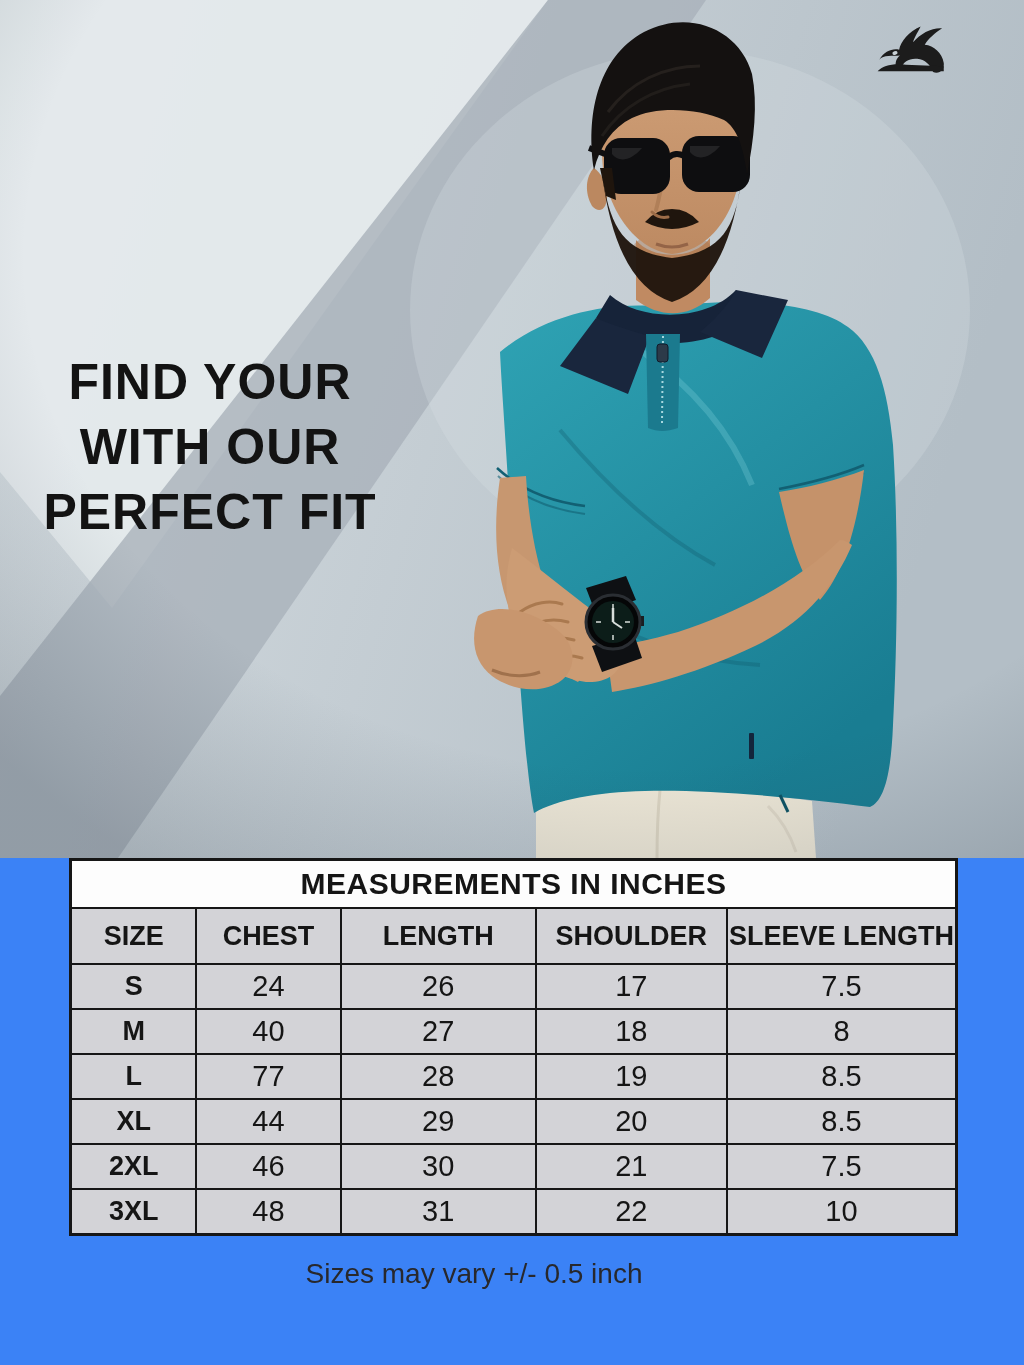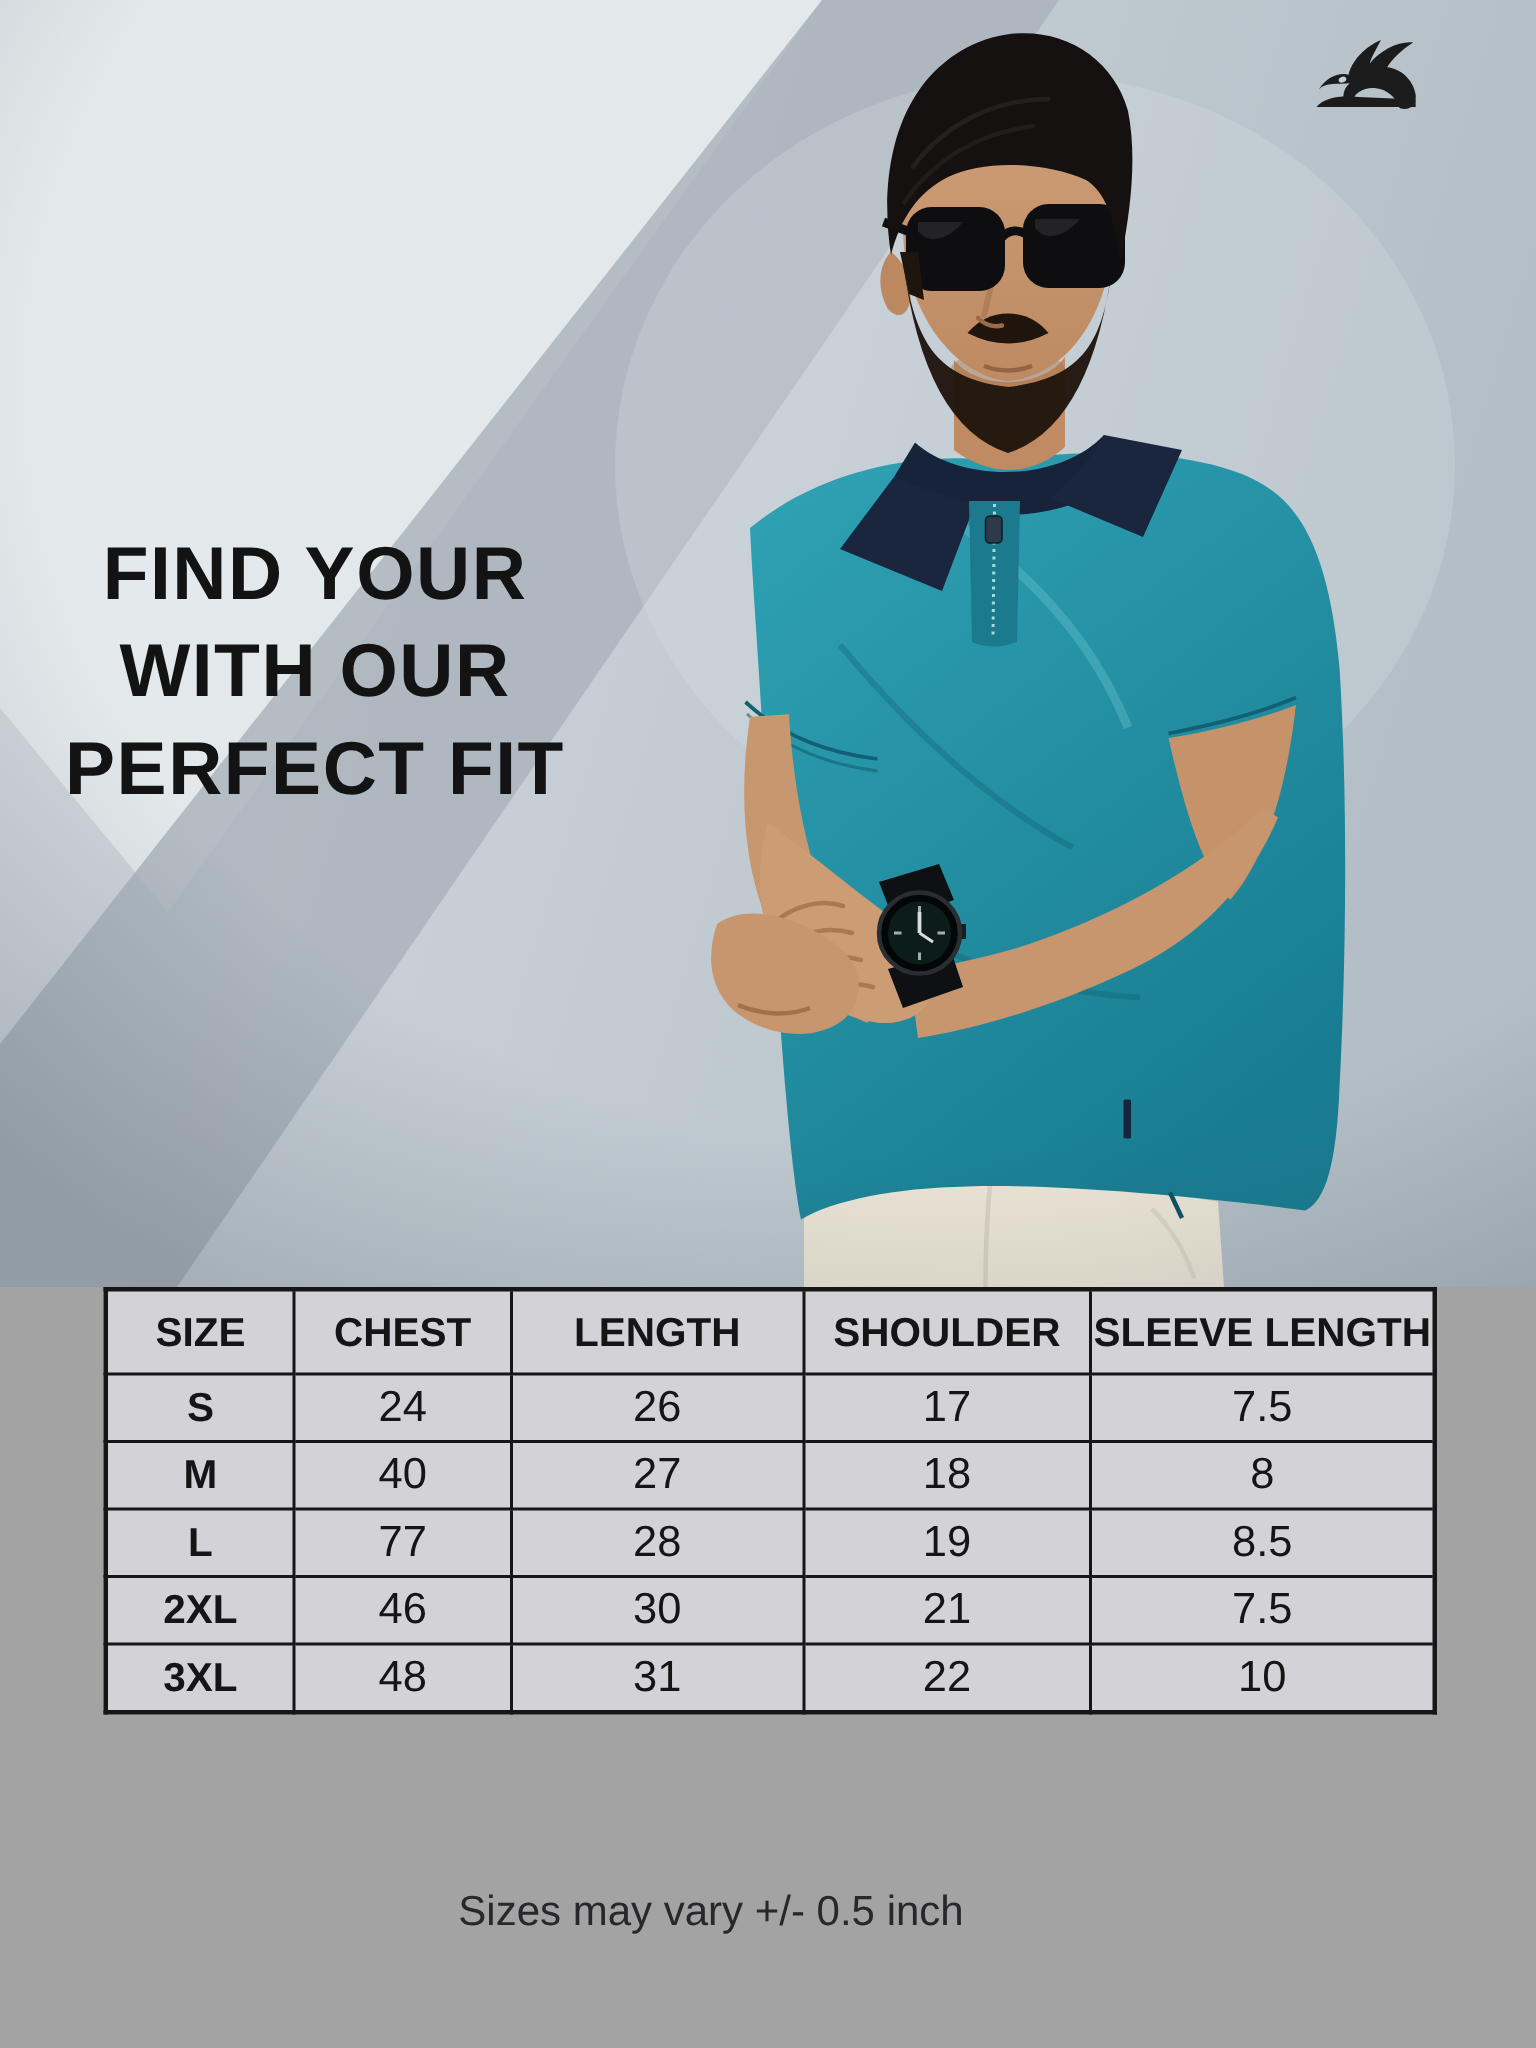--- a/index.html
+++ b/index.html
@@ -1,18 +1,18 @@
 <!DOCTYPE html>
 <html><head>
 <meta charset="utf-8">
 <title>Size Guide</title>
 <style>
   html,body{margin:0;padding:0;}
   body{width:1024px;height:1365px;font-family:"Liberation Sans",sans-serif;}
-  .page{position:relative;width:1024px;height:1365px;background:#a3a3a3;overflow:hidden;}
+  .page{position:relative;width:1024px;height:1365px;background:#3b82f6;overflow:hidden;}
 
   
   .photo{position:absolute;left:0;top:0;width:1024px;height:858px;}
   .photo svg{display:block;}
 
   
   .logo{position:absolute;left:872px;top:20px;width:84px;height:62px;}
 
   
   .headline{position:absolute;left:8px;top:350px;width:404px;text-align:center;color:#131313;}
@@ -170,20 +170,23 @@
   <div class="table-wrap">
     <table class="size-table">
       <colgroup>
         <col style="width:14.2%">
           <col style="width:16.3%">
           <col style="width:22%">
           <col style="width:21.6%">
           <col style="width:25.9%">
       </colgroup>
       <thead>
+        <tr class="title-row">
+          <th colspan="5">MEASUREMENTS IN INCHES</th>
+        </tr>
         <tr class="cols-row">
           <th>SIZE</th>
           <th>CHEST</th>
           <th>LENGTH</th>
           <th>SHOULDER</th>
           <th>SLEEVE LENGTH</th>
         </tr>
       </thead>
       <tbody>
         <tr>
@@ -201,20 +204,27 @@
           <td>8</td>
         </tr>
         <tr>
           <td class="size-cell">L</td>
           <td>77</td>
           <td>28</td>
           <td>19</td>
           <td>8.5</td>
         </tr>
         <tr>
+          <td class="size-cell">XL</td>
+          <td>44</td>
+          <td>29</td>
+          <td>20</td>
+          <td>8.5</td>
+        </tr>
+        <tr>
           <td class="size-cell">2XL</td>
           <td>46</td>
           <td>30</td>
           <td>21</td>
           <td>7.5</td>
         </tr>
         <tr>
           <td class="size-cell">3XL</td>
           <td>48</td>
           <td>31</td>

